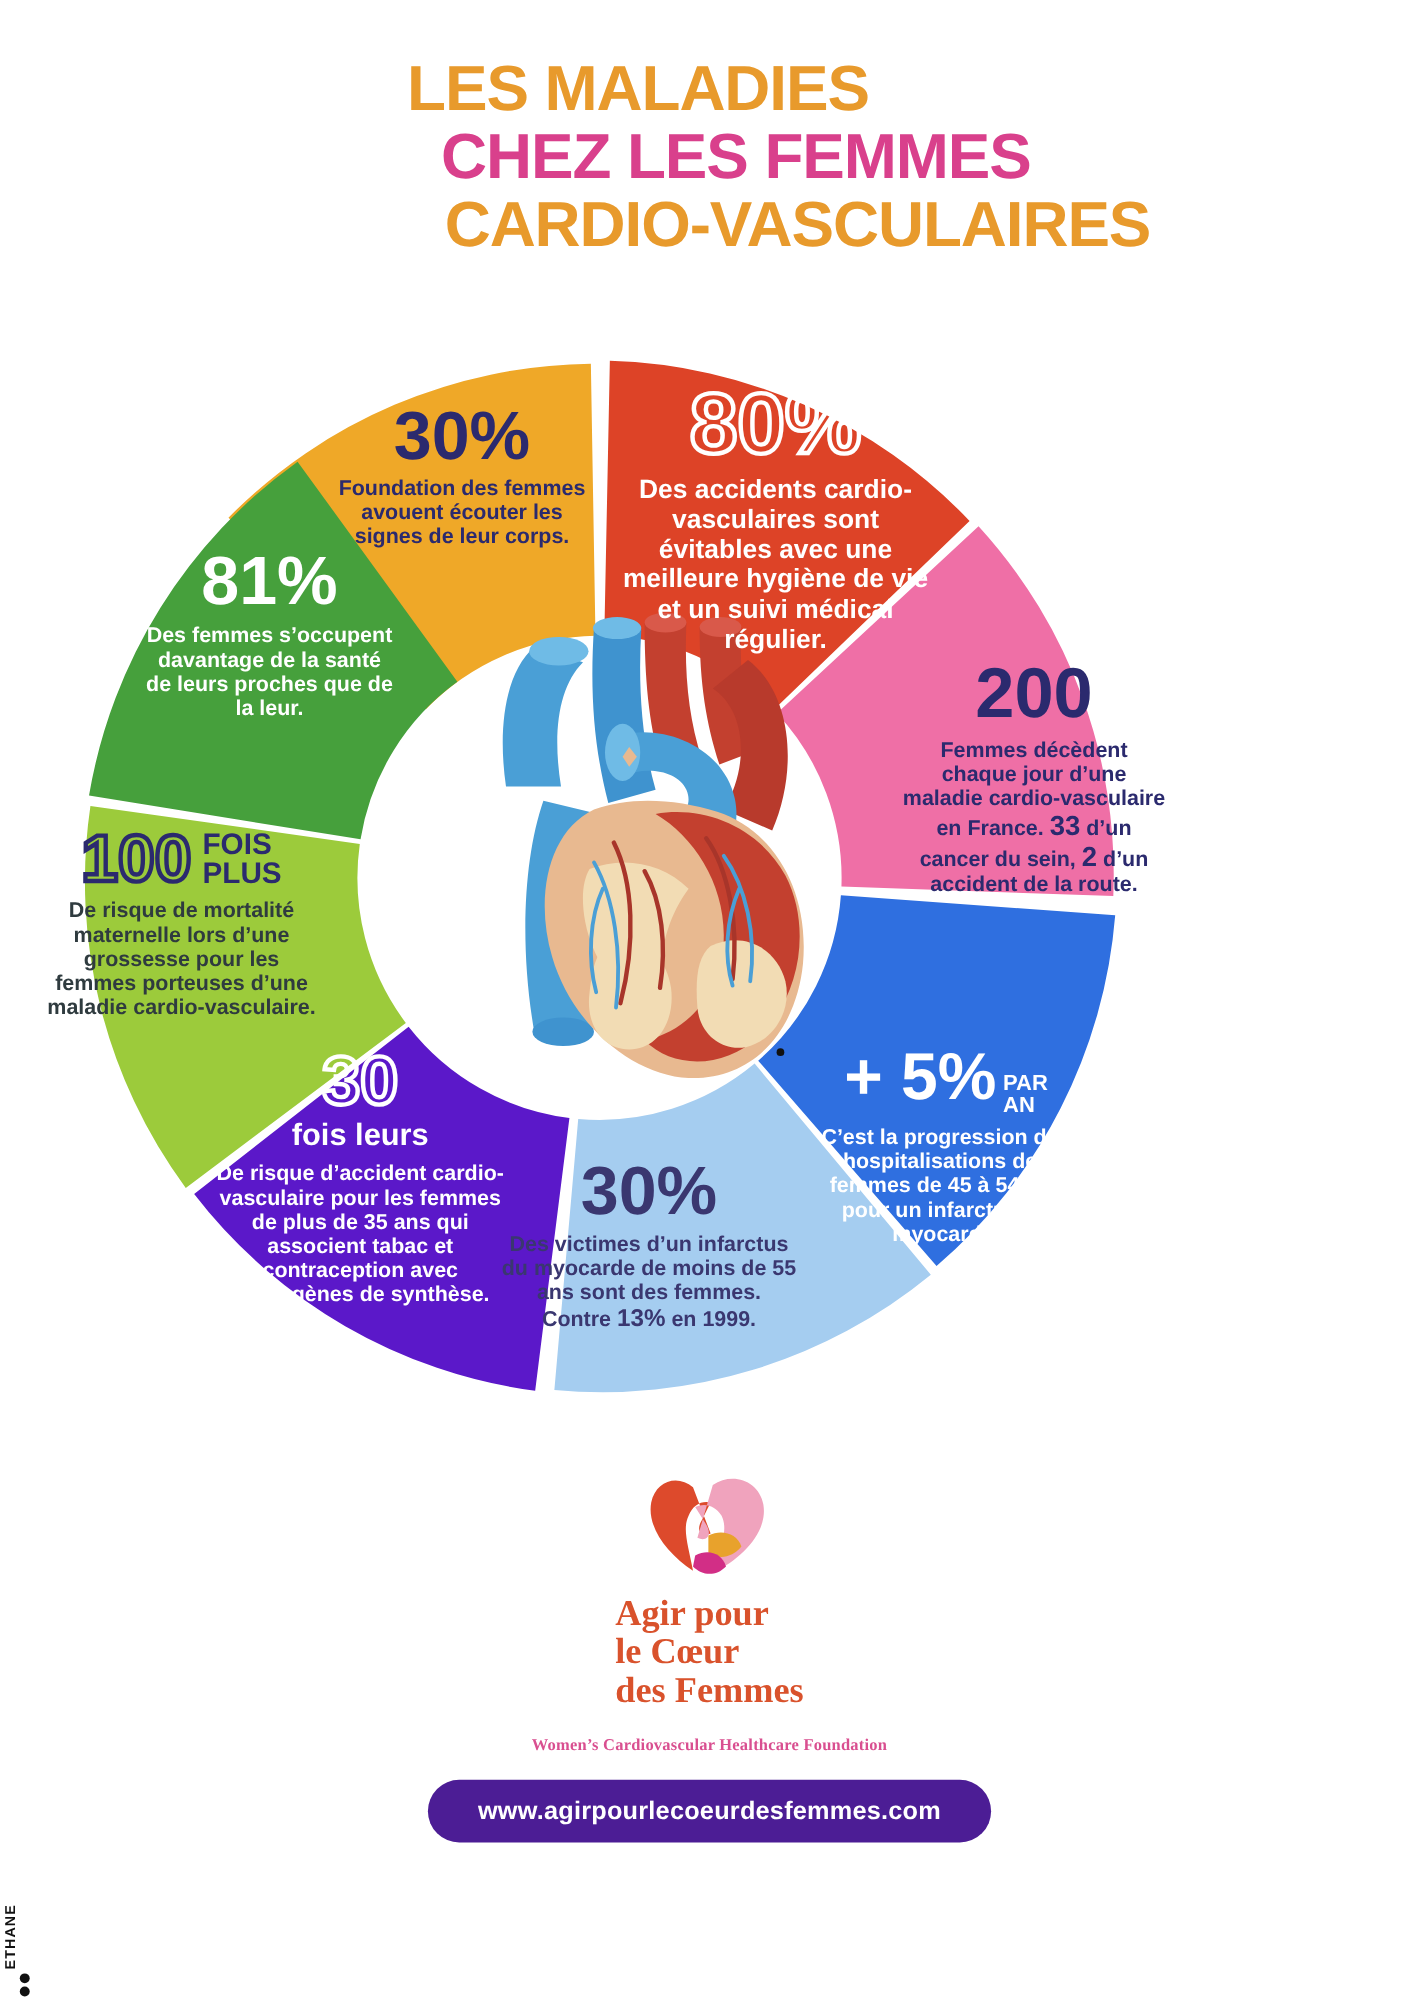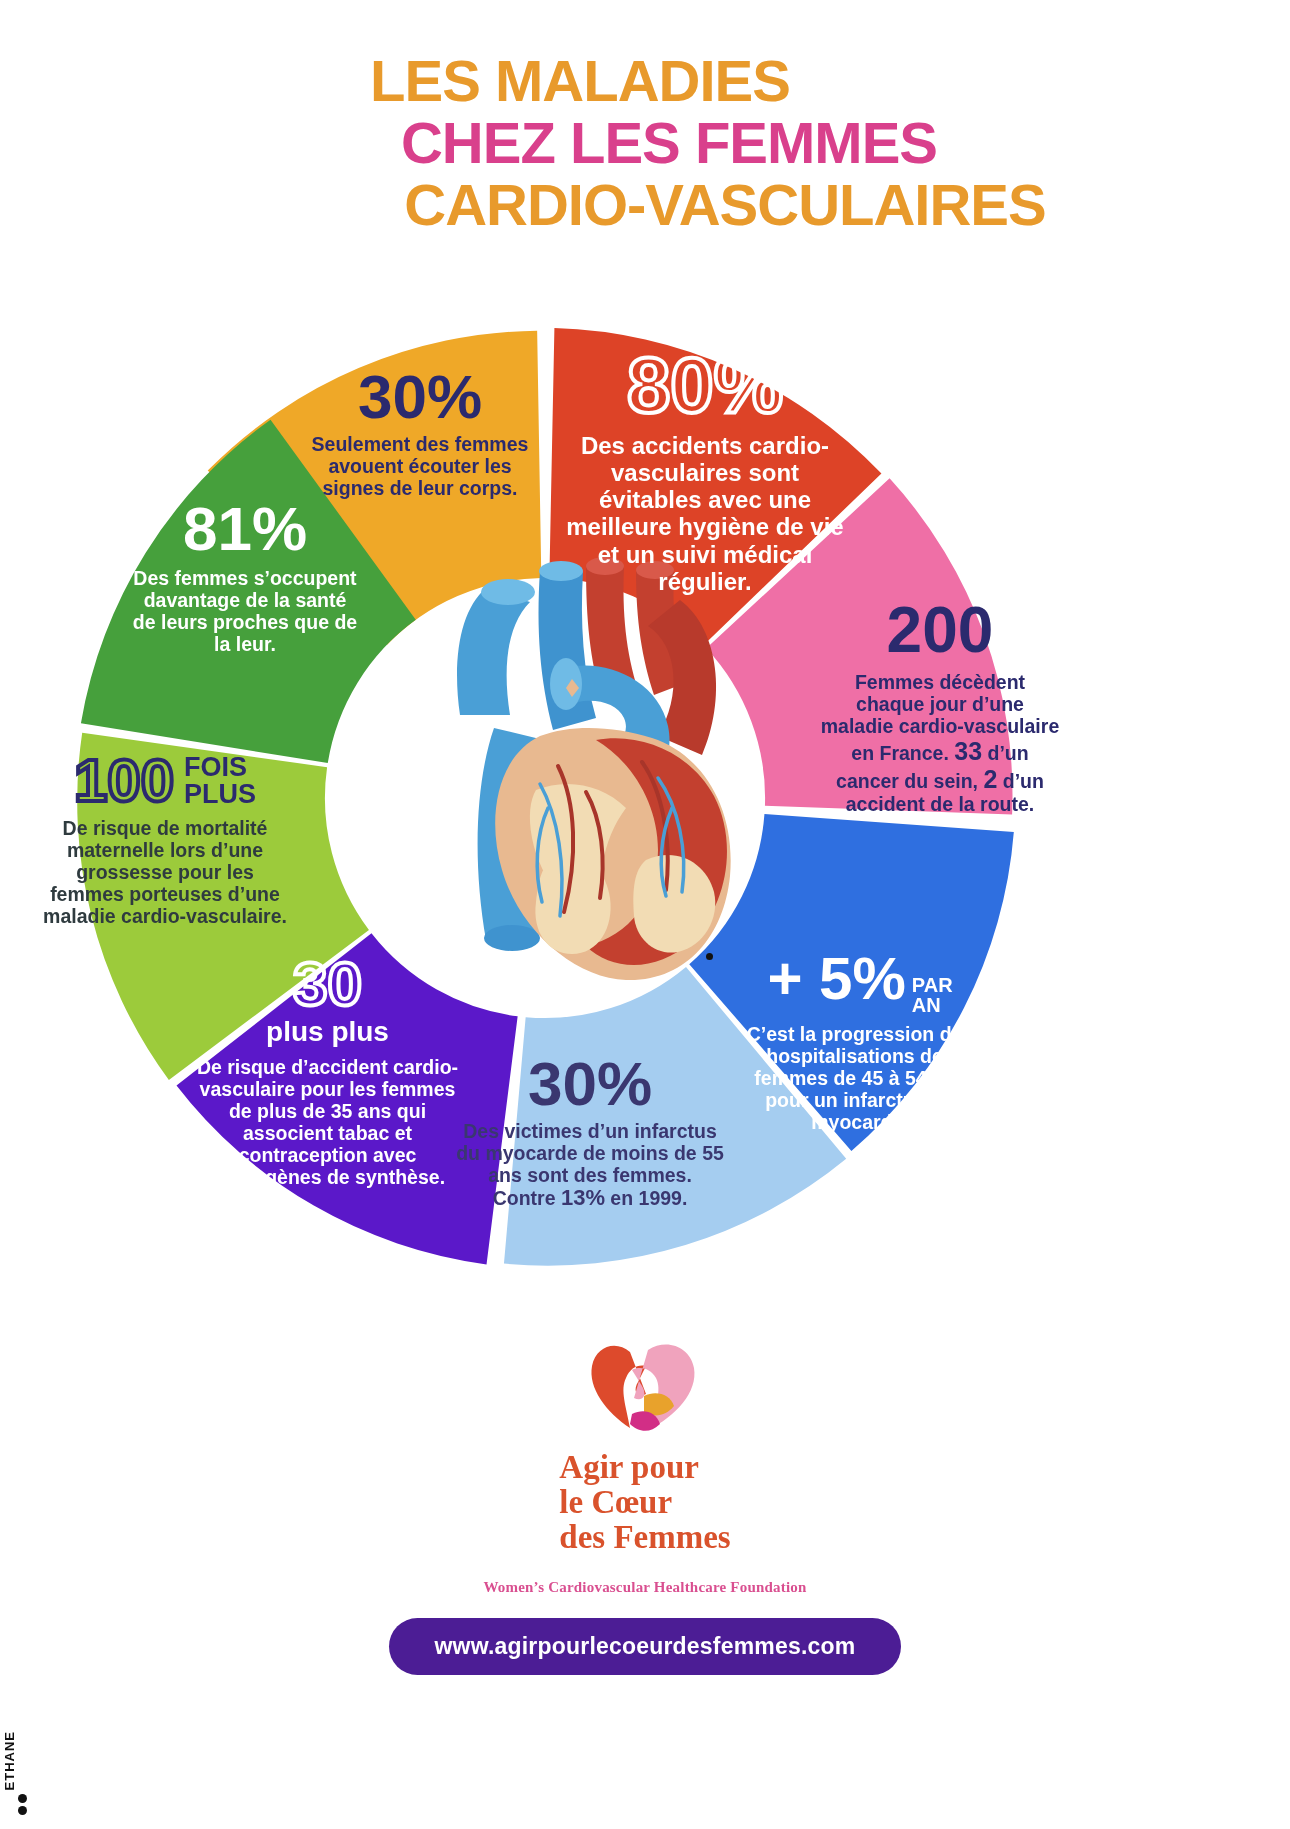--- a/index.html
+++ b/index.html
@@ -198,21 +198,21 @@
       </g>
 
       <path d="M176 148 l6 -9 l7 9 l-7 9 Z" fill="#e8b990"></path>
     </svg>
   </div>
 
   <div style="position:absolute;left:706px;top:953px;width:7px;height:7px;background:#111;border-radius:50%;"></div>
 
   <div class="seg-txt" id="b-orange">
     <span class="big">30%</span>
-    <span class="body-txt">Seulement des femmes avouent écouter les signes de leur corps.</span>
+    <span class="body-txt">Foundation des femmes avouent écouter les signes de leur corps.</span>
   </div>
 
   <div class="seg-txt" id="b-red">
     <span class="big outline-w">80%</span>
     <span class="body-txt">Des accidents cardio-vasculaires sont évitables avec une meilleure hygiène de vie et un suivi médical régulier.</span>
   </div>
 
   <div class="seg-txt" id="b-pink">
     <span class="big">200</span>
     <span class="body-txt"><span>Femmes décèdent chaque jour d’une maladie cardio-vasculaire en France. </span><span class="em">33</span><span> d’un cancer du sein, </span><span class="em">2</span><span> d’un accident de la route.</span></span>
@@ -223,21 +223,21 @@
     <span class="body-txt">C’est la progression des hospitalisations des femmes de 45 à 54 ans pour un infarctus du myocarde.</span>
   </div>
 
   <div class="seg-txt" id="b-ltblue">
     <span class="big">30%</span>
     <span class="body-txt"><span>Des victimes d’un infarctus du myocarde de moins de 55 ans sont des femmes. Contre </span><span class="em">13%</span><span> en 1999.</span></span>
   </div>
 
   <div class="seg-txt" id="b-purple">
     <span class="big outline-w">30</span>
-    <span class="sub">plus plus</span>
+    <span class="sub">fois leurs</span>
     <span class="body-txt">De risque d’accident cardio-vasculaire pour les femmes de plus de 35 ans qui associent tabac et contraception avec œstrogènes de synthèse.</span>
   </div>
 
   <div class="seg-txt" id="b-ltgreen">
     <div class="row">
       <span class="big outline-navy">100</span>
       <span class="fp"><span>FOIS</span><br><span>PLUS</span></span>
     </div>
     <span class="body-txt">De risque de mortalité maternelle lors d’une grossesse pour les femmes porteuses d’une maladie cardio-vasculaire.</span>
   </div>

